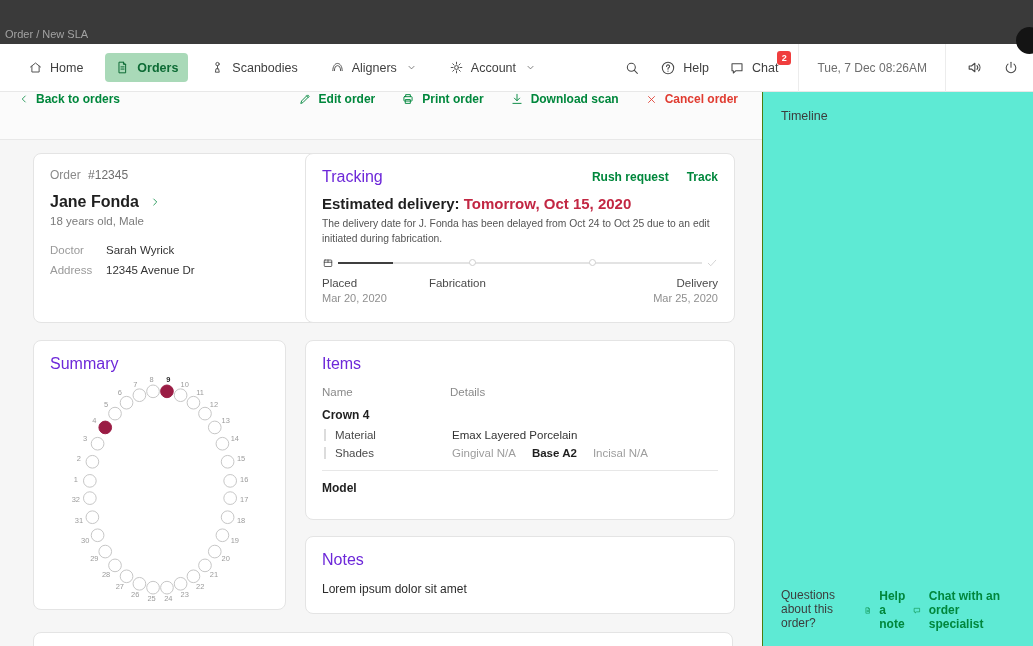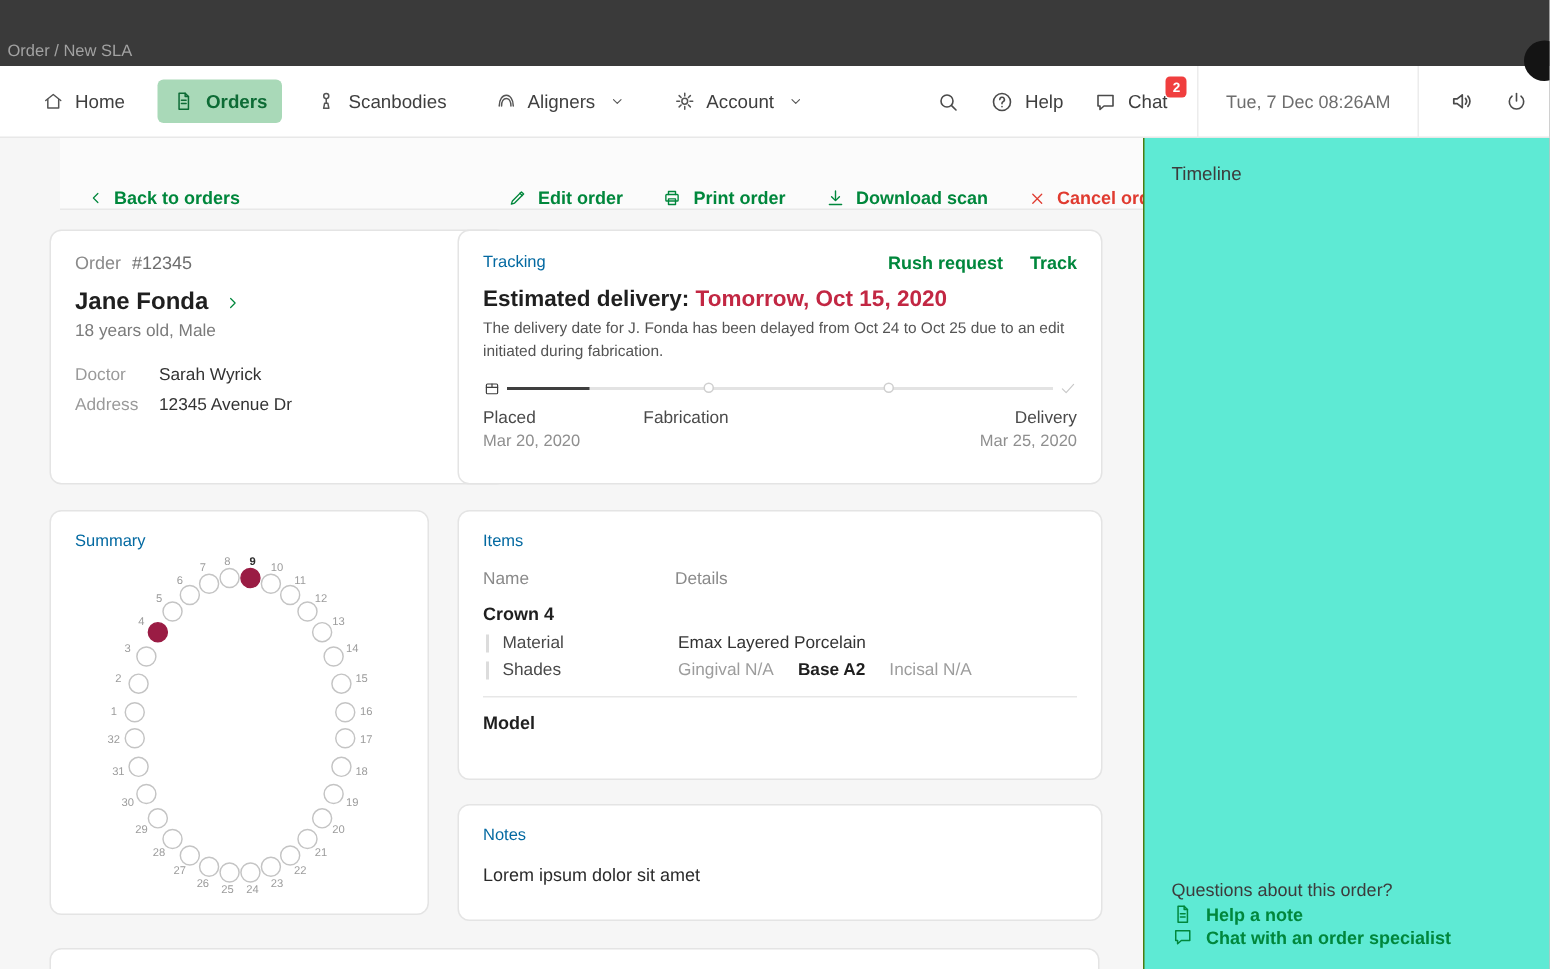--- a/index.html
+++ b/index.html
@@ -29,41 +29,41 @@
   .icon-btn { display:flex; align-items:center; gap:7px; font-size:12.5px; color:#3f3f3f; cursor:pointer; position:relative; }
   .icon-btn svg { stroke:#4a4a4a; }
   .badge { position:absolute; top:-9px; right:-13px; min-width:14px; height:14px; background:#f03e3e;
            color:#fff; font-size:9px; font-weight:bold; border-radius:3px; display:flex;
            align-items:center; justify-content:center; padding:0 3px; }
   .datetime { font-size:12px; color:#6e6e6e; padding:0 18px; height:48px; display:flex; align-items:center;
               border-left:1px solid #ececec; border-right:1px solid #ececec; white-space:nowrap; }
 
   
   .toolbar { position:absolute; top:92px; left:0; width:762px; height:48px; background:#fbfbfb;
-             border-bottom:1px solid #e8e8e8; display:flex; align-items:flex-end; padding:0 24px 0 18px;margin-left:40px; }
+             border-bottom:1px solid #e8e8e8; display:flex; align-items:flex-start; padding:0 24px 0 18px; }
   .back-link { display:flex; align-items:center; gap:6px; color:#00873c; font-size:12px; font-weight:bold; cursor:pointer; }
   .tool-actions { margin-left:auto; display:flex; align-items:center; gap:26px; }
   .tool-btn { display:flex; align-items:center; gap:7px; font-size:12px; font-weight:bold; color:#00873c; cursor:pointer; }
   .tool-btn svg { stroke:#00873c; }
   .tool-btn.danger { color:#e03b30; }
   .tool-btn.danger svg { stroke:#e03b30; }
 
   
   .sidebar { position:absolute; top:92px; right:0; width:271px; bottom:0; background:#5eead4;
              border-left:1px solid #4d7c0f; z-index:4; }
   .sidebar-title { padding:17px 18px; font-size:12.5px; color:#3c3c3c; }
-  .sidebar-bottom { position:absolute; left:18px; right:16px; bottom:14px; display:flex; flex-direction:column; gap:0; }
+  .sidebar-bottom { position:absolute; left:18px; right:16px; bottom:14px; display:flex; flex-direction:row; gap:0; }
   .questions { font-size:12px; color:#3c3c3c; margin-bottom:2px; }
   .side-link { display:flex; align-items:center; gap:8px; font-size:12px; font-weight:bold; color:#00873c; cursor:pointer; }
   .side-link svg { stroke:#00873c; }
 
   
   .main { position:absolute; top:140px; left:0; width:762px; bottom:0; background:#f6f6f6; }
   .card { position:absolute; background:#fff; border:1px solid #e4e4e4; border-radius:8px; padding:14px 16px; }
-  .card-label { font-size:11px; color:#0369a1; }
+  .card-label { font-size:16px; color:#6d28d9; }
 
   
   .card-patient { left:33px; top:13px; width:306px; height:170px; }
   .order-line { font-size:12px; color:#8a8a8a; }
   .order-line .num { color:#6e6e6e; margin-left:4px; }
   .patient-name-row { display:flex; align-items:center; gap:10px; margin-top:11px; cursor:pointer; }
   .patient-name { font-size:16px; font-weight:bold; color:#1f1f1f; }
   .patient-meta { font-size:11.5px; color:#7b7b7b; margin-top:4px; }
   .kv-rows { margin-top:17px; display:flex; flex-direction:column; gap:8px; }
   .kv-row { display:flex; font-size:11.5px; }

